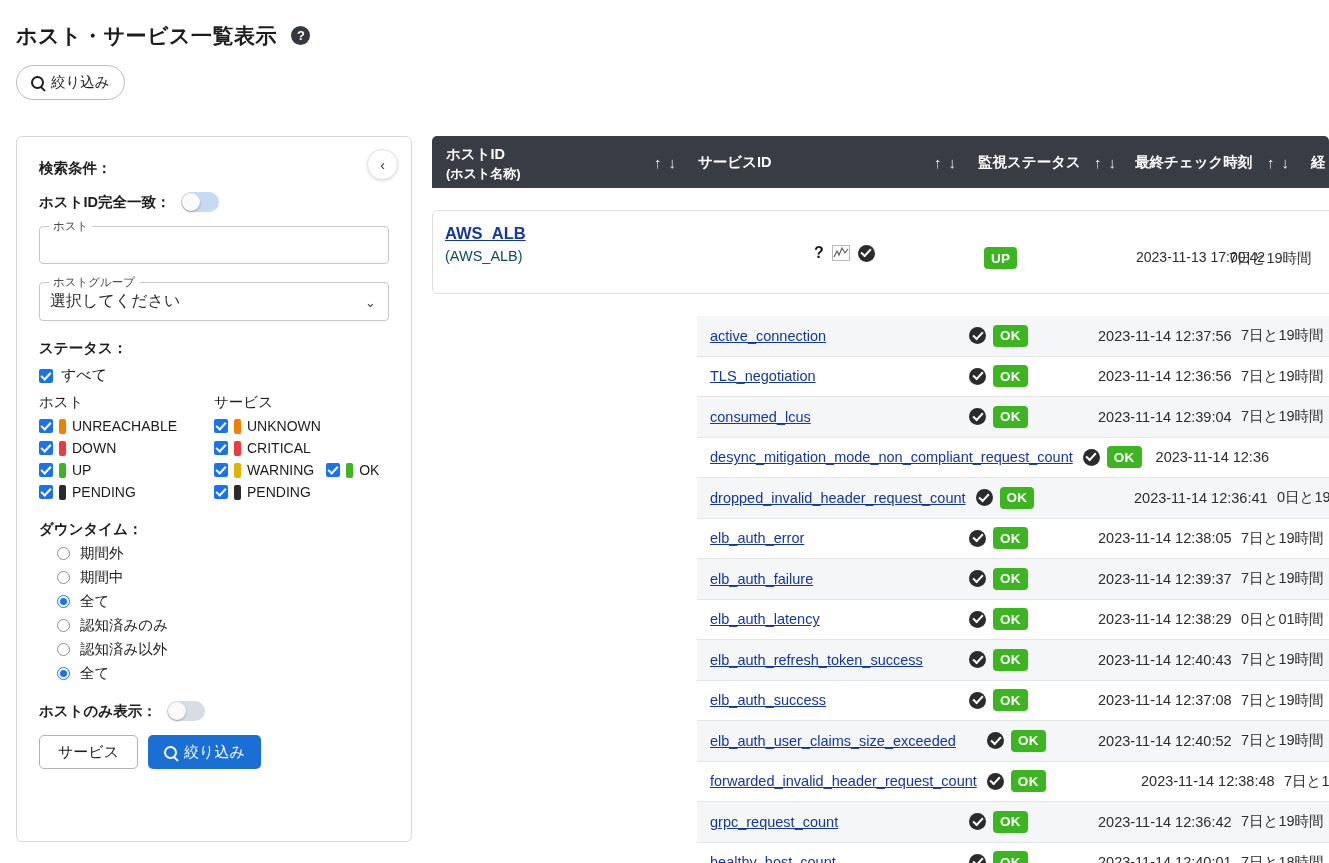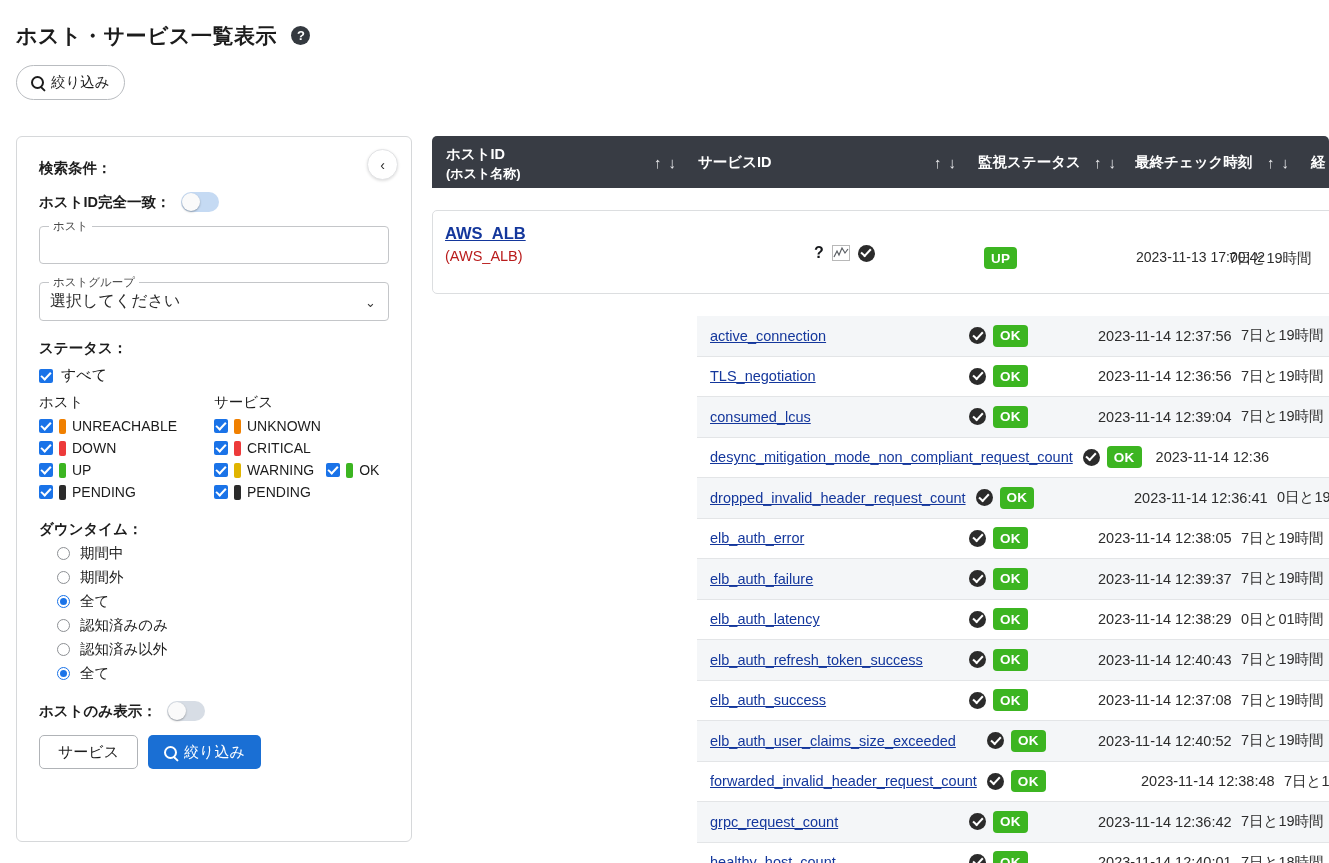--- a/index.html
+++ b/index.html
@@ -153,21 +153,21 @@
 
   .host-card {
     position: absolute; left: 0; top: 74px; width: 1000px; height: 84px;
     background: #fff; border: 1px solid #dcdee0; border-radius: 5px;
   }
   .host-link {
     position: absolute; left: 12px; top: 13px;
     color: #14379c; font-size: 16.5px; font-weight: bold;
     text-decoration: underline; cursor: pointer;
   }
-  .host-alias { position: absolute; left: 12px; top: 37px; font-size: 14.5px; color: #b91c1c; }
+  .host-alias { position: absolute; left: 12px; top: 37px; font-size: 14.5px; color: #0c4a6e; }
   .host-icons { position: absolute; left: 381px; top: 33px; display: flex; align-items: center; gap: 8px; }
   .qmark { font-size: 16px; font-weight: bold; color: #15171a; cursor: pointer; }
   .chart-icon { width: 18px; height: 16px; cursor: pointer; }
   .ack {
     width: 17px; height: 17px; border-radius: 50%;
     background: #2b2b2b; display: inline-flex; align-items: center; justify-content: center;
     flex: 0 0 auto;
   }
   .ack::after {
     content: ""; width: 4px; height: 8px; border: solid #fff;
@@ -292,25 +292,25 @@
           <span class="cb"></span>
           <span class="st-bar" style="background:#2b2b2b"></span>
           <span>PENDING</span>
         </div>
       </div>
     </div>
 
     <div class="sec-label" style="margin:14px 0 5px 0">ダウンタイム：</div>
     <div class="radio-line">
       <span class="rb"></span>
-      <span>期間中</span>
+      <span>期間外</span>
     </div>
     <div class="radio-line">
       <span class="rb"></span>
-      <span>期間外</span>
+      <span>期間中</span>
     </div>
     <div class="radio-line">
       <span class="rb on"></span>
       <span>全て</span>
     </div>
 
     <div class="radio-line">
       <span class="rb"></span>
       <span>認知済みのみ</span>
     </div>

